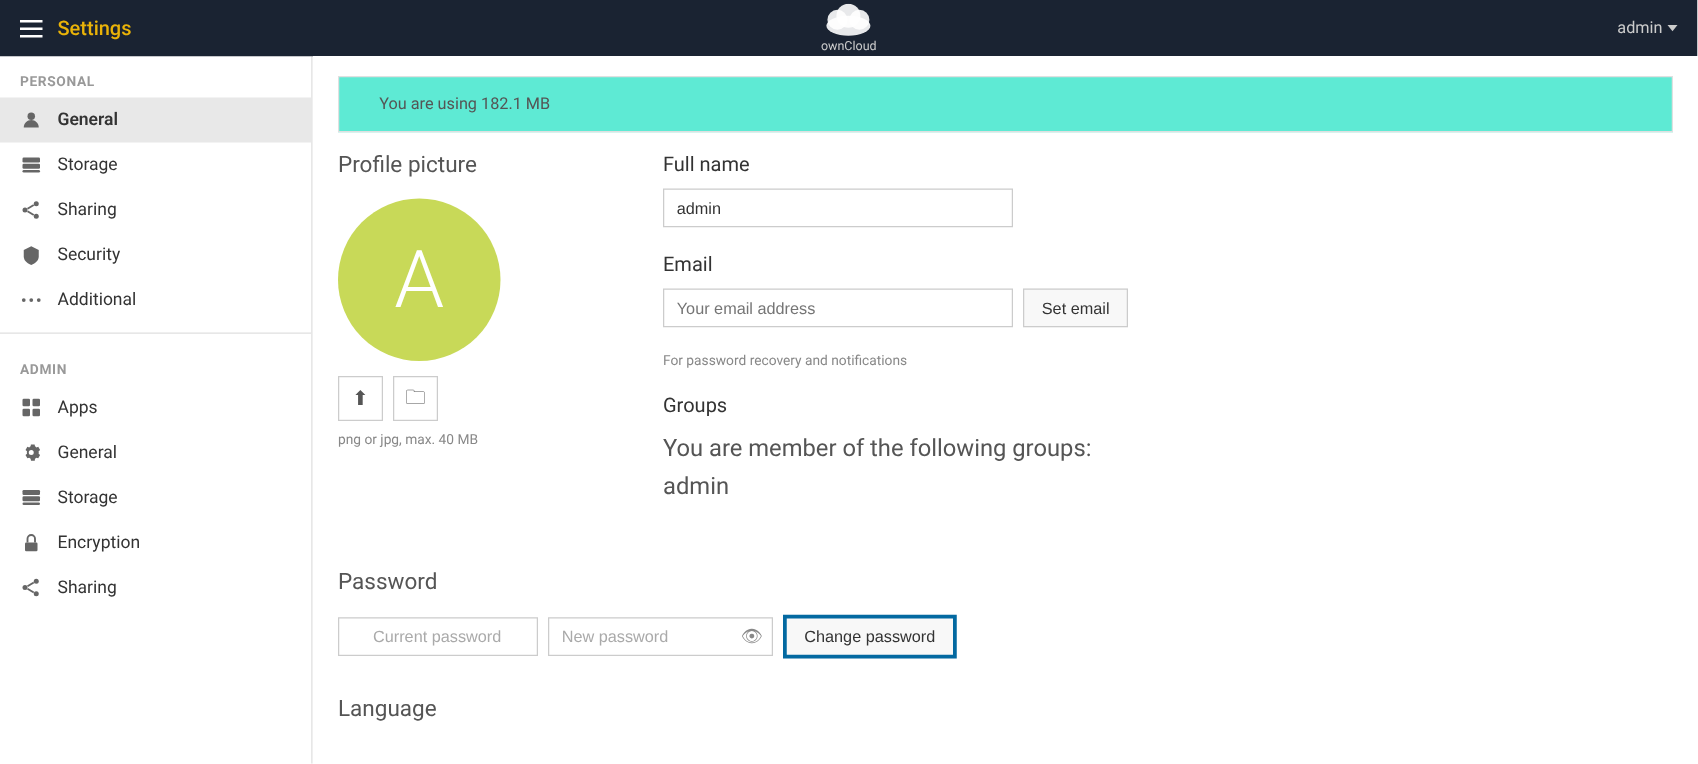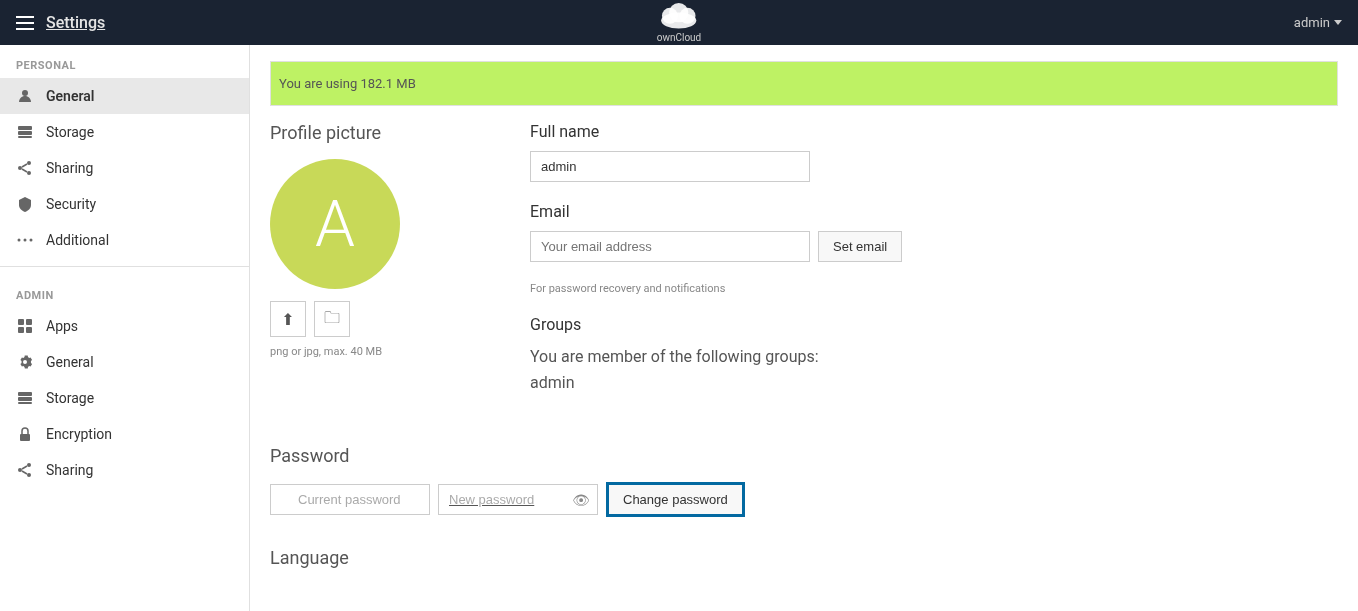--- a/index.html
+++ b/index.html
@@ -11,21 +11,21 @@
       color: #fff;
       height: 45px;
       display: flex;
       align-items: center;
       padding: 0 16px;
       position: relative;
       flex-shrink: 0;
     }
     .topbar-menu-icon { cursor: pointer; margin-right: 12px; display: flex; flex-direction: column; gap: 4px; }
     .topbar-menu-icon span { width: 18px; height: 2px; background: #fff; display: block; }
-    .topbar-title { font-size: 16px; font-weight: 500; color: #e5e5e5; text-decoration: underline; }
+    .topbar-title { font-size: 16px; font-weight: 500; color: #eab308; }
     .topbar-logo { position: absolute; left: 50%; transform: translateX(-50%); display: flex; flex-direction: column; align-items: center; }
     .topbar-logo svg { width: 40px; height: 28px; }
     .topbar-logo-text { font-size: 10px; color: #ccc; margin-top: 1px; }
     .topbar-user { margin-left: auto; color: #ccc; font-size: 13px; cursor: pointer; display: flex; align-items: center; gap: 4px; }
     .topbar-user .caret { border-top: 5px solid #ccc; border-left: 4px solid transparent; border-right: 4px solid transparent; display: inline-block; }
 
     
     .main-layout { display: flex; flex: 1; overflow: hidden; }
 
     
@@ -60,23 +60,23 @@
     
     .content {
       flex: 1;
       overflow-y: auto;
       background: #fff;
       padding: 0;
     }
 
     
     .usage-banner {
-      background: #bef264;
+      background: #5eead4;
       border: 1px solid #e0e0e0;
-      padding: 14px 8px;
+      padding: 14px 32px;
       margin: 16px 20px;
       font-size: 13px;
       color: #555;
     }
 
     
     .content-body { padding: 0 20px 40px; }
 
     
     .profile-section { display: flex; gap: 60px; margin-bottom: 30px; }
@@ -131,36 +131,36 @@
       border: 1px solid #ccc;
       background: #f8f8f8;
       cursor: pointer;
       font-size: 13px;
       color: #333;
       white-space: nowrap;
     }
     .field-hint { font-size: 11px; color: #888; margin-top: 20px; }
 
     
-    .groups-text { font-size: 16px; color: #555; line-height: 1.6; }
+    .groups-text { font-size: 19px; color: #555; line-height: 1.6; }
 
     
     .password-section { margin-bottom: 30px; }
     .password-row { display: flex; gap: 8px; align-items: center; margin-top: 10px; }
     .password-input-wrap { position: relative; display: flex; align-items: center; }
     .password-input {
       padding: 7px 10px;
       border: 1px solid #ccc;
       font-size: 13px;
       color: #555;
       outline: none;
     }
     .password-input::placeholder { color: #aaa; }
     .current-pwd { width: 160px; padding-left: 27px; }
-    .new-pwd { width: 160px; padding-right: 30px; text-decoration: underline; }
+    .new-pwd { width: 180px; padding-right: 30px; }
     .eye-icon {
       position: absolute;
       right: 8px;
       cursor: pointer;
       color: #888;
       font-size: 14px;
     }
     .btn-change-password {
       padding: 7px 14px;
       border: 3px solid #0369a1;

